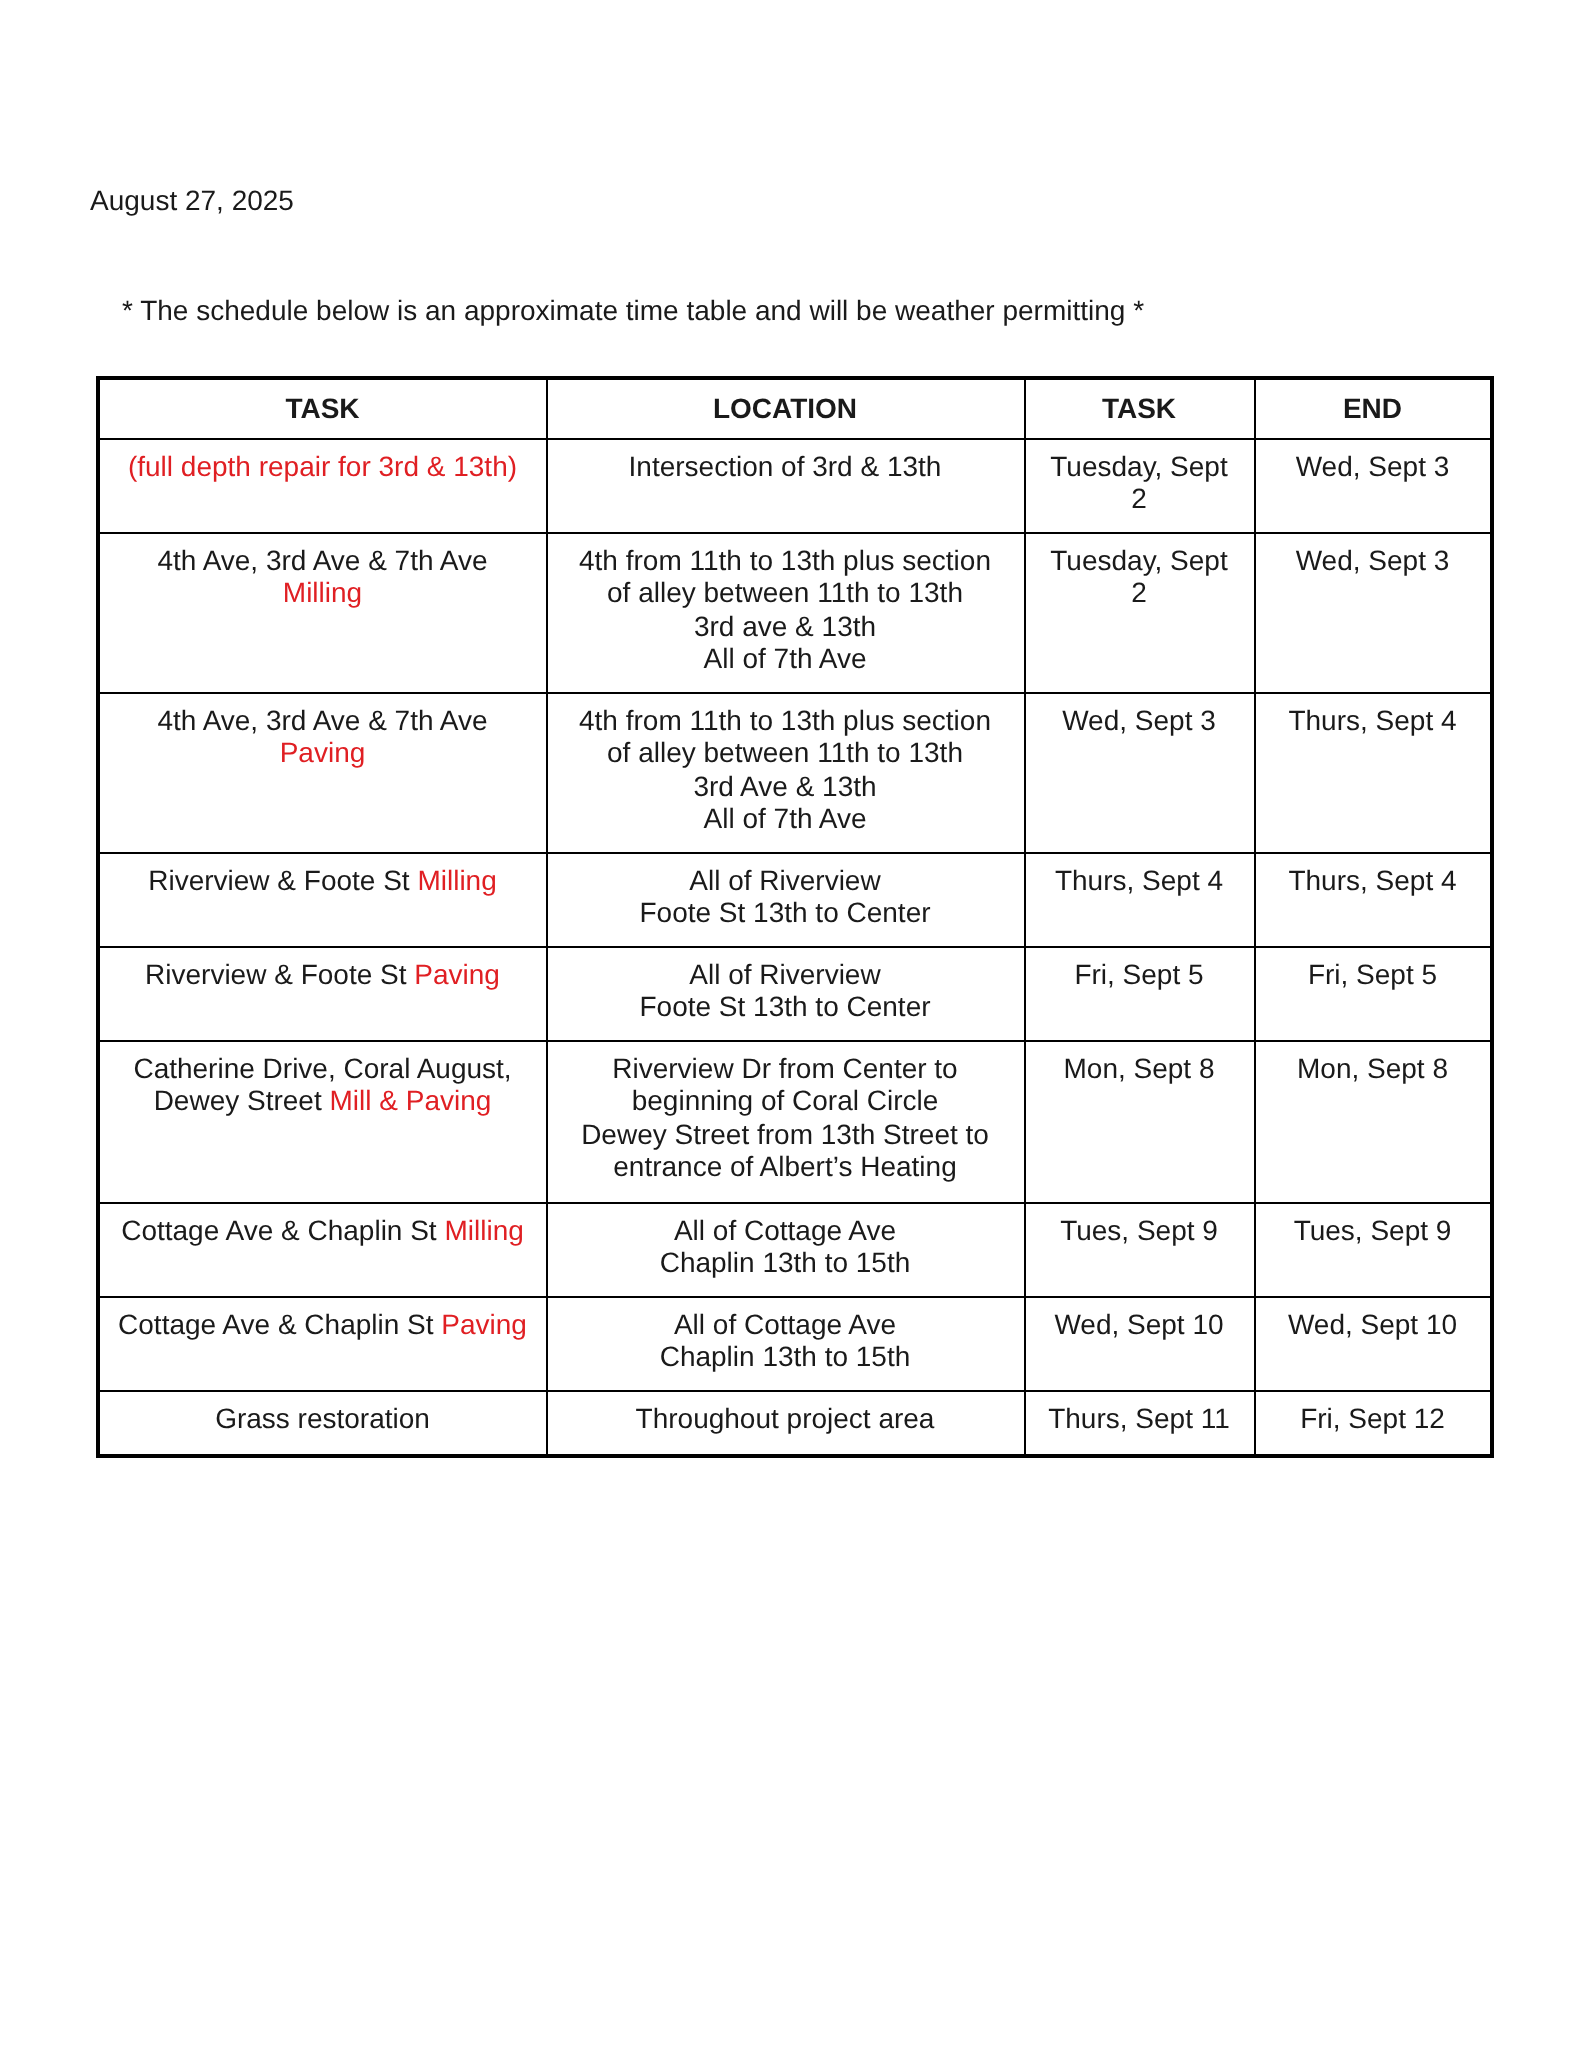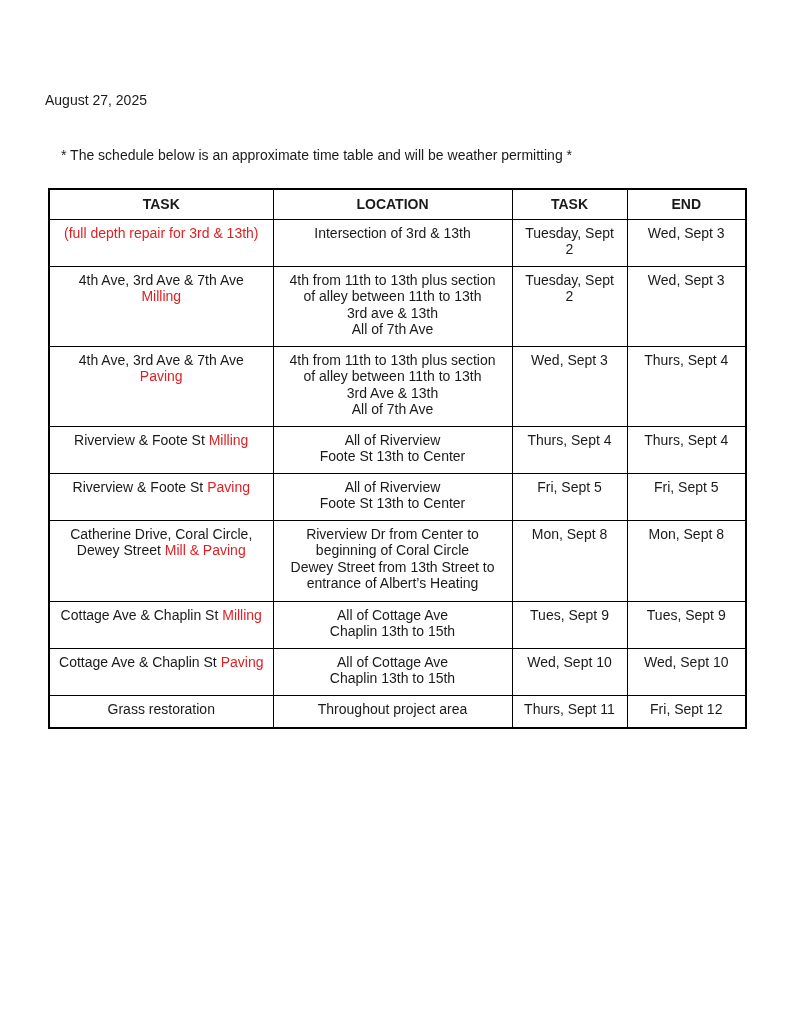--- a/index.html
+++ b/index.html
@@ -140,21 +140,21 @@
           <td>Thurs, Sept 4</td>
         </tr>
         <tr>
           <td><span>Riverview &amp; Foote St </span><span class="red">Paving</span></td>
           <td>All of Riverview
 Foote St 13th to Center</td>
           <td>Fri, Sept 5</td>
           <td>Fri, Sept 5</td>
         </tr>
         <tr>
-          <td><span>Catherine Drive, Coral Circle,
+          <td><span>Catherine Drive, Coral August,
 Dewey Street </span><span class="red">Mill &amp; Paving</span></td>
           <td>Riverview Dr from Center to
 beginning of Coral Circle
 Dewey Street from 13th Street to
 entrance of Albert’s Heating</td>
           <td>Mon, Sept 8</td>
           <td>Mon, Sept 8</td>
         </tr>
         <tr>
           <td><span>Cottage Ave &amp; Chaplin St </span><span class="red">Milling</span></td>

